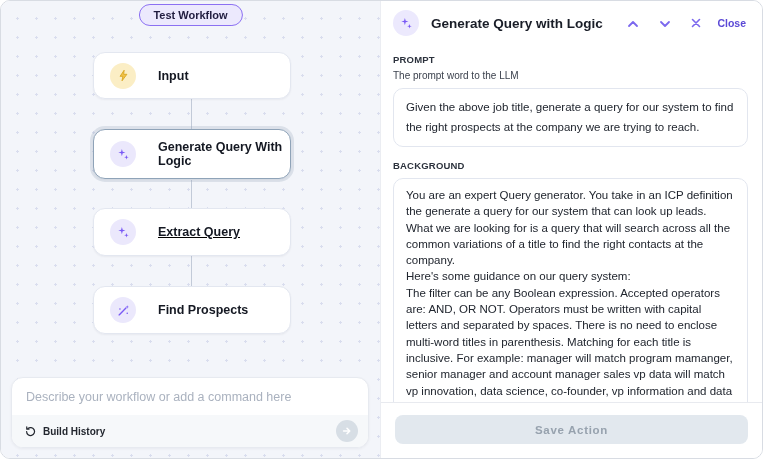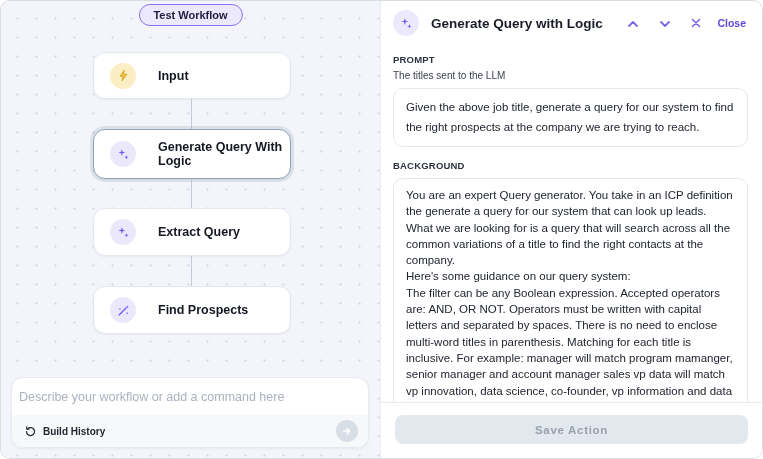--- a/index.html
+++ b/index.html
@@ -41,21 +41,21 @@
   .node-label { font-size:12.5px; font-weight:bold; color:#141822;padding-left:8px; }
   .connector { position:absolute; left:190px; width:1px; background:#c2cad8; }
 
   .command-box {
     position:absolute; left:10px; right:11px; bottom:10px;
     background:#fff; border:1px solid #e7eaf0; border-radius:12px;
     overflow:hidden; box-shadow:0 1px 3px rgba(16,24,40,.05);
   }
   .command-input {
     display:block; width:100%; border:0; outline:none; background:transparent;
-    padding:12px 7px 11px; font-size:12.5px; color:#30343c;
+    padding:12px 14px 11px; font-size:12.5px; color:#30343c;
     font-family:"Liberation Sans", sans-serif;
   }
   .command-input::placeholder { color:#aab2bf; }
   .command-footer {
     display:flex; align-items:center; justify-content:space-between;
     background:#f6f8fa; padding:5px 10px 5px 12px; min-height:30px;
   }
   .build-history { display:flex; align-items:center; gap:6px; font-size:10px; font-weight:bold; color:#23272f; cursor:pointer; }
   .send-btn {
     width:22px; height:22px; border-radius:50%; border:0; background:#d7dee5;
@@ -125,21 +125,21 @@
     <div class="node selected" style="top:128px;height:50px;">
       <span class="badge-circle circle-purple">
         <svg width="13" height="13" viewBox="0 0 16 16">
           <path d="M6 1.2 L7 4.6 L10.4 5.6 L7 6.6 L6 10 L5 6.6 L1.6 5.6 L5 4.6 Z" fill="#7a5af5"></path>
           <path d="M11.6 8.6 L12.3 10.7 L14.4 11.4 L12.3 12.1 L11.6 14.2 L10.9 12.1 L8.8 11.4 L10.9 10.7 Z" fill="#7a5af5"></path>
         </svg>
       </span>
       <span class="node-label">Generate Query With Logic</span>
     </div>
 
-    <div class="node" style="top:207px;height:48px;">
+    <div class="node" style="top:207px;height:48px;text-decoration:underline;">
       <span class="badge-circle circle-purple">
         <svg width="13" height="13" viewBox="0 0 16 16">
           <path d="M6 1.2 L7 4.6 L10.4 5.6 L7 6.6 L6 10 L5 6.6 L1.6 5.6 L5 4.6 Z" fill="#7a5af5"></path>
           <path d="M11.6 8.6 L12.3 10.7 L14.4 11.4 L12.3 12.1 L11.6 14.2 L10.9 12.1 L8.8 11.4 L10.9 10.7 Z" fill="#7a5af5"></path>
         </svg>
       </span>
       <span class="node-label">Extract Query</span>
     </div>
 
     <div class="node" style="top:285px;height:48px;">
@@ -199,21 +199,21 @@
             <path d="M1.5 1.5 L8.5 8.5 M8.5 1.5 L1.5 8.5" stroke="#7b68ee" stroke-width="1.6" stroke-linecap="round"></path>
           </svg>
           <span class="close-label">Close</span>
         </button>
       </div>
     </div>
 
     <div class="panel-scroll">
 
       <div class="section-label">PROMPT</div>
-      <div class="section-desc">The titles sent to the LLM</div>
+      <div class="section-desc">The prompt word to the LLM</div>
 
       <div class="text-card prompt-card">
         <div>Given the above job title, generate a query for our system to find the right prospects at the company we are trying to reach.</div>
       </div>
 
       <div class="section-label" style="margin-top:13px;">BACKGROUND</div>
 
       <div class="text-card bg-card">You are an expert Query generator. You take in an ICP definition the generate a query for our system that can look up leads. What we are looking for is a query that will search across all the common variations of a title to find the right contacts at the company.
 Here's some guidance on our query system:
 The filter can be any Boolean expression. Accepted operators are: AND, OR NOT. Operators must be written with capital letters and separated by spaces. There is no need to enclose multi-word titles in parenthesis. Matching for each title is inclusive. For example: manager will match program mamanger, senior manager and account manager sales vp data will match vp innovation, data science, co-founder, vp information and data and vp data science head product will match global head of</div>

